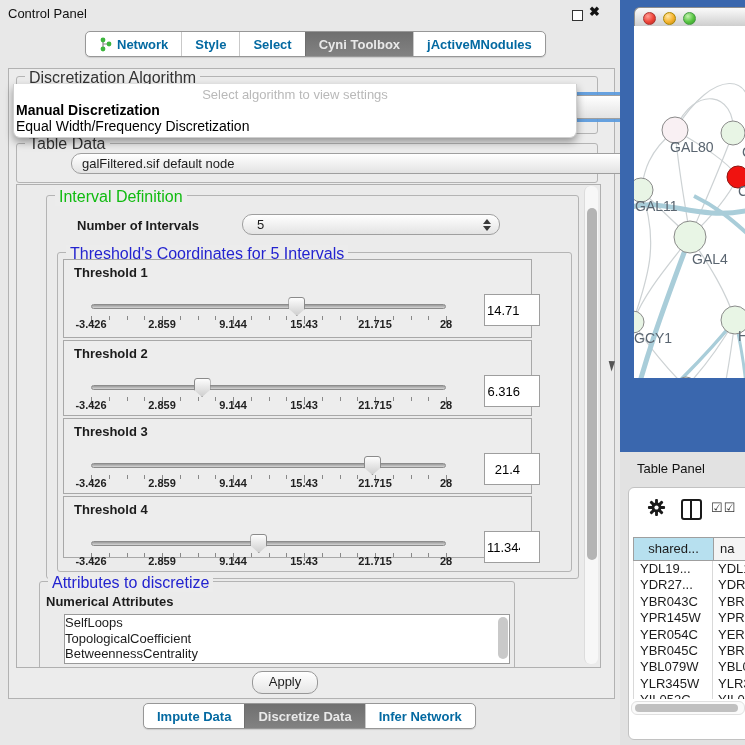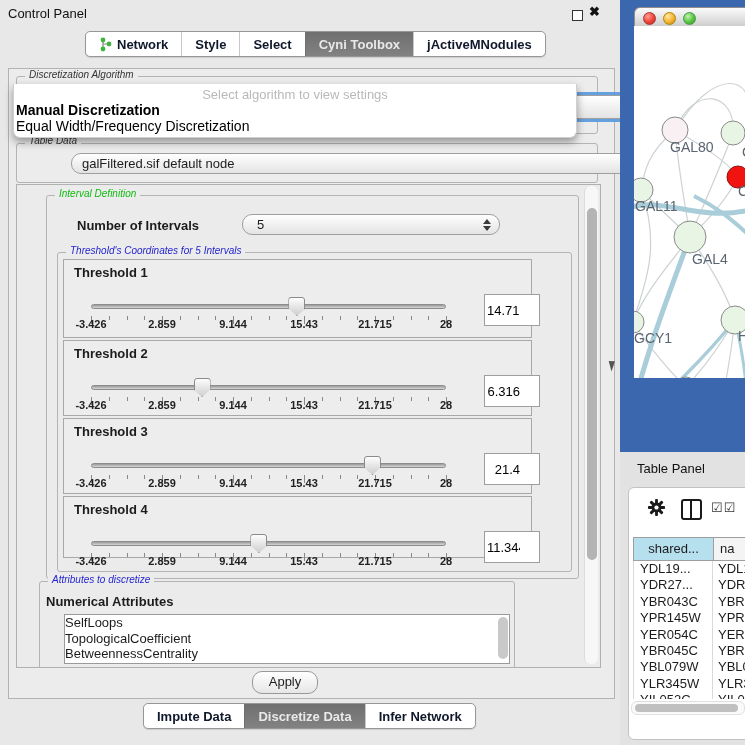--- a/index.html
+++ b/index.html
@@ -9,30 +9,30 @@
 
   
   .cp-title{left:8px;top:6px;font-size:13px;color:#111;}
   .float-btn{left:572px;top:10px;width:9px;height:9px;border:1.5px solid #333;background:#fff;}
   .close-btn{left:589px;top:4px;font-size:13px;font-weight:bold;color:#111;}
 
   
   .seg-group{display:flex;height:24px;border:1px solid #979797;border-radius:5px;
              background:#fff;overflow:hidden;box-shadow:0 1px 1px rgba(0,0,0,.12);}
   .seg{display:flex;align-items:center;gap:5px;padding:0 13px;font-size:13px;font-weight:600;
-       color:#0f172a;border-left:1px solid #c9c9c9;white-space:nowrap;cursor:default;}
+       color:#0369a1;border-left:1px solid #c9c9c9;white-space:nowrap;cursor:default;}
   .seg:first-child{border-left:none;}
   .seg.selected{background:linear-gradient(#6f6f6f,#828282);color:#e9e9e9;border-left-color:#6f6f6f;}
   .top-tabs{left:85px;top:31px;}
   .bottom-tabs{left:143px;top:703px;}
 
   
   .main-panel{left:8px;top:68px;width:605px;height:629px;border:1px solid #b2b2b2;background:#ececec;}
   .groupbox{border:1px solid #b4b4b4;border-radius:3px;}
-  .grouplabel{position:absolute;top:-8px;left:8px;background:#ececec;padding:0 4px;font-size:10px;font-style:italic;}
+  .grouplabel{position:absolute;top:-8px;left:8px;background:#ececec;padding:0 4px;font-size:16px;}
   .lbl-dark{color:#333;}
   .lbl-green{color:#10bb10;}
   .lbl-blue{color:#2323cf;}
 
   
   .combo{position:absolute;background:linear-gradient(#ffffff,#e3e3e3);border:1px solid #9f9f9f;
          border-radius:10px;font-size:13px;display:flex;align-items:center;box-sizing:border-box;margin-left:48px;}
   .combo .cval{flex:1;padding-left:10px;overflow:hidden;white-space:nowrap;}
   .stepper{width:9px;margin-right:8px;display:flex;flex-direction:column;align-items:center;gap:2px;}
   .stepper i{display:block;width:0;height:0;border-left:4px solid transparent;border-right:4px solid transparent;}

